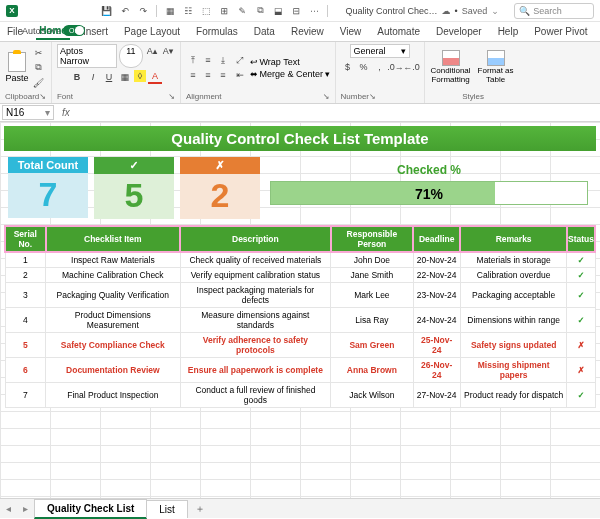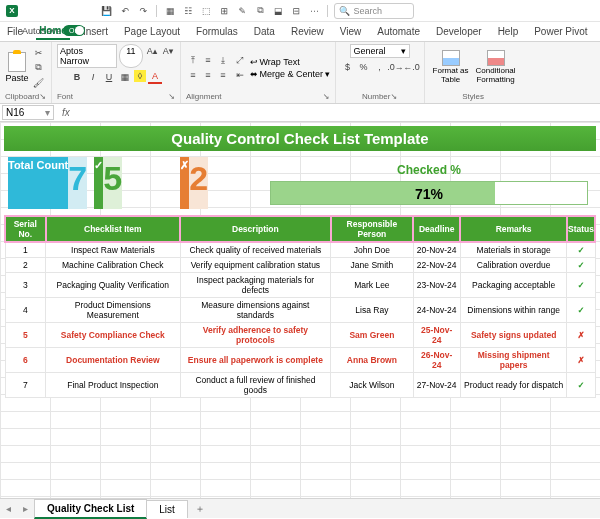--- a/index.html
+++ b/index.html
@@ -53,21 +53,21 @@
 .fx-input { flex:1; border:none; padding:1px 3px; }
 
 
 .sheet { position:relative; height: 376px; overflow:hidden; background:#fff; }
 .grid-bg { position:absolute; inset:0; background-image: linear-gradient(#e5e5e5 1px, transparent 1px), linear-gradient(90deg, #e5e5e5 1px, transparent 1px); background-size: 50px 17px; }
 .content { position:relative; padding: 4px; }
 
 .title-band { background: linear-gradient(#55b53c,#45a02f); color:#fff; text-align:center; font-size:15px; font-weight:bold; padding:4px 16px; }
 
 .cards { display:flex; gap:6px; padding:6px 4px; align-items:stretch; }
-.card { flex: 0 0 80px; text-align:center; display:flex; }
+.card { flex: 0 0 80px; text-align:center; display:flex; flex-direction:column; }
 .card .head { color:#fff; font-size:11px; padding:2px 0; font-weight:bold; }
 .card .val { font-size:34px; font-weight:bold; padding:2px 0 4px; font-family: "Aptos Narrow","Arial Narrow",Arial,sans-serif; }
 .card.total .head { background:#2fb9d9; } .card.total .val { background:#d2ecf3; color:#2fb9d9; }
 .card.done .head { background:#49a63a; } .card.done .val { background:#def0d8; color:#49a63a; }
 .card.fail .head { background:#e67e33; } .card.fail .val { background:#f8e5d6; color:#e67e33; }
 .checked { flex:1; text-align:center; padding-top:6px; }
 .checked .lbl { color:#3fa22e; font-weight:bold; font-size:12px; }
 .checked .bar-wrap { margin:4px 4px; height:24px; border:1px solid #8bc47d; background:#fff; position:relative; }
 .checked .bar-fill { position:absolute; left:0; top:0; bottom:0; background:#9bd48b; }
 .checked .bar-txt { position:relative; font-size:14px; font-weight:bold; line-height:24px; }
@@ -103,20 +103,27 @@
   <span class="qat-icon">▦</span>
   <span class="qat-icon">☷</span>
   <span class="qat-icon">⬚</span>
   <span class="qat-icon">⊞</span>
   <span class="qat-icon">✎</span>
   <span class="qat-icon">⧉</span>
   <span class="qat-icon">⬓</span>
   <span class="qat-icon">⊟</span>
   <span class="qat-icon">⋯</span>
   <span class="sep"></span>
+  <div class="doc-title">
+    <span>Quality Control Chec…</span>
+    <span class="cloud">☁</span>
+    <span>•</span>
+    <span class="saved">Saved</span>
+    <span style="color:#888;">⌄</span>
+  </div>
   <div class="search-box">
     <span>🔍</span>
     <span>Search</span>
   </div>
 </div>
 
 <div class="ribbon-tabs">
   <span class="tab">File</span>
   <span class="tab active">Home</span>
   <span class="tab">Insert</span>
@@ -219,35 +226,35 @@
           <span>▾</span>
         </div>
       <div class="btn-row">
         <span class="mini-btn">$</span>
         <span class="mini-btn">%</span>
         <span class="mini-btn">,</span>
         <span class="mini-btn">.0→</span>
         <span class="mini-btn">←.0</span>
       </div>
     </div>
-    <div style="display:flex;width:100%;justify-content:center;">
+    <div style="display:flex;width:100%;justify-content:flex-start;">
       <span class="label">Number</span>
       <span class="rarrow">↘</span>
     </div>
   </div>
 
   <div class="rgroup" style="border-right:none;">
     <div class="body">
       <div class="styles-btn">
+          <div class="swatch"></div>
+          <span>Conditional Formatting</span>
+        </div>
+      <div class="styles-btn">
           <div class="swatch2"></div>
           <span>Format as Table</span>
-        </div>
-      <div class="styles-btn">
-          <div class="swatch"></div>
-          <span>Conditional Formatting</span>
         </div>
     </div>
     <span class="label">Styles</span>
   </div>
 </div>
 
 <div class="formula-bar">
   <div class="name-box">
       <span>N16</span>
       <span style="color:#888;">▾</span>

